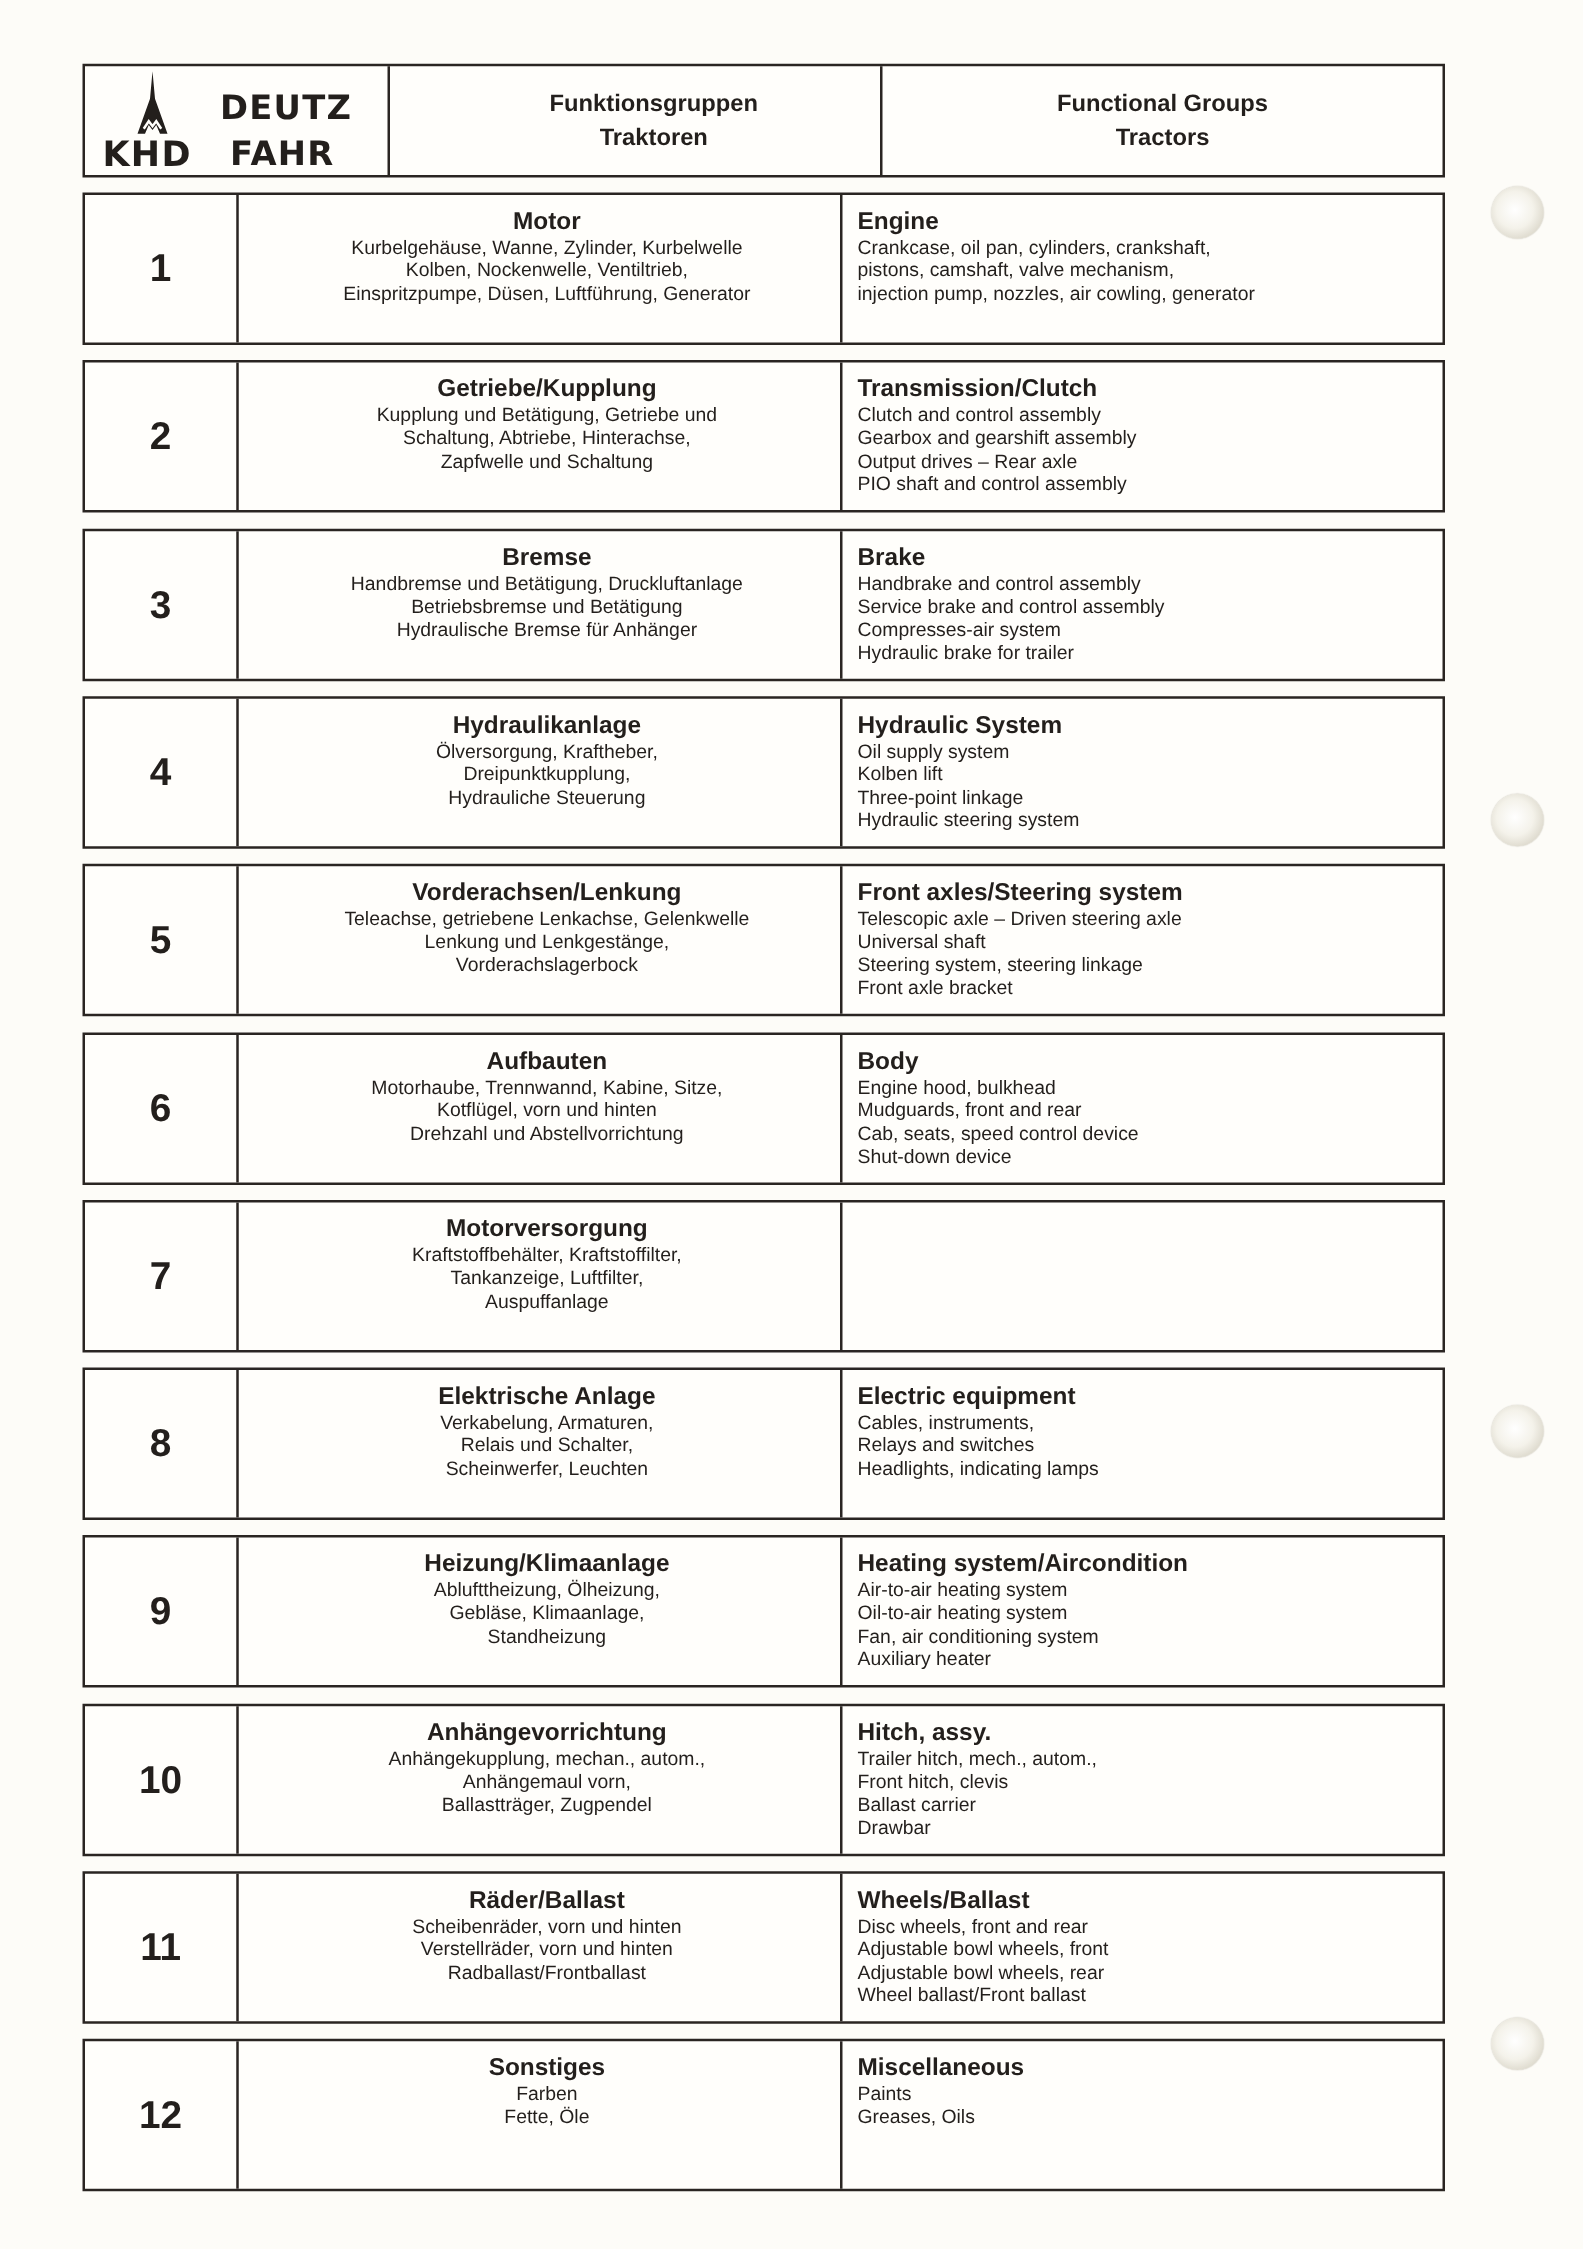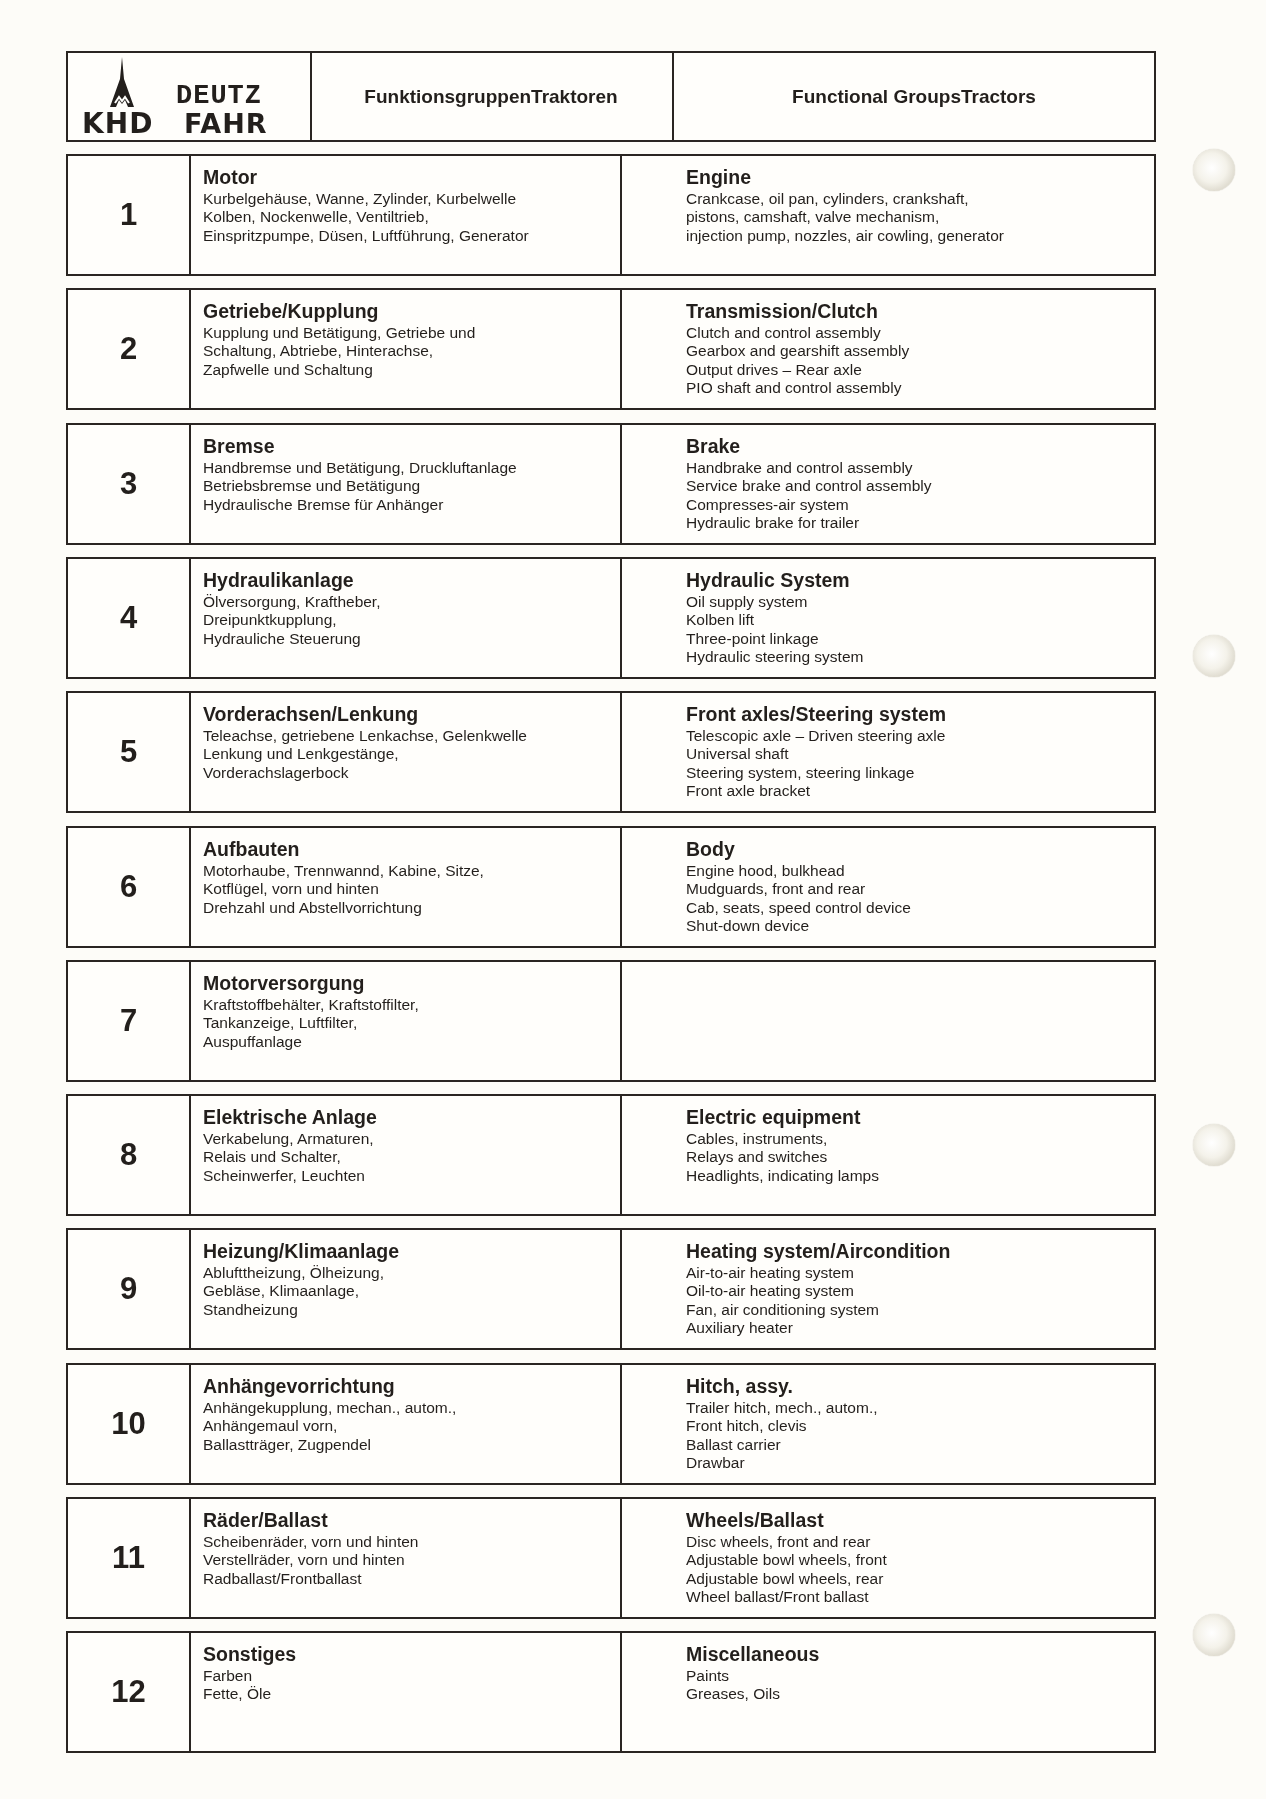--- a/index.html
+++ b/index.html
@@ -21,41 +21,41 @@
   }
   .logo-cell .tower { position: absolute; left: 33px; top: 4px; width: 42px; height: 56px; }
   .logo-cell .khd {
     position: absolute; left: 14px; top: 57px; font-weight: 900; font-size: 28px;
     letter-spacing: 1px; line-height: 1; font-family: "DejaVu Sans", sans-serif;
   }
   .logo-cell .deutz, .logo-cell .fahr {
     position: absolute; left: 108px; font-weight: 900; font-size: 27px;
     letter-spacing: 1px; line-height: 1; font-family: "DejaVu Sans", sans-serif;
   }
-  .logo-cell .deutz { top: 30px; font-family: Liberation Mono, monospace; }
+  .logo-cell .deutz { top: 20px; }
   .logo-cell .fahr { top: 57px; left: 116px; }
   .hcol {
     position: absolute; top: 0; bottom: 0;
-    display: flex; flex-direction: row; align-items: center; justify-content: center;
-    font-weight: bold; font-size: 19px; line-height: 27px; text-align: center;
+    display: flex; flex-direction: column; align-items: center; justify-content: center;
+    font-weight: bold; font-size: 19px; line-height: 27px; text-align: center; padding-left: 32px;
   }
   .hcol.de { left: 242px; width: 362px; border-right: 2px solid #2a2522; }
   .hcol.en { left: 606px; right: 0; }
 
   .row { height: 122px; }
   .num {
     position: absolute; left: 0; top: 0; bottom: 0; width: 121px;
     border-right: 2px solid #2a2522;
     display: flex; align-items: center; justify-content: center;
     font-weight: bold; font-size: 31px;
   }
   .cell {
     position: absolute; top: 0; bottom: 0; padding: 10px 0 0 12px; box-sizing: border-box;
   }
-  .cell.de { left: 123px; width: 431px; border-right: 2px solid #2a2522; }
+  .cell.de { left: 123px; width: 483px; border-right: 2px solid #2a2522; text-align: center; }
   .cell.en { left: 606px; right: 0; }
   .title { font-weight: bold; font-size: 19.5px; line-height: 23px; margin-bottom: 1px; }
   .line { font-size: 15.5px; line-height: 18.3px; white-space: nowrap; }
 
   .hole {
     position: absolute; width: 42px; height: 42px; border-radius: 50%;
     left: 1193px;
     background: radial-gradient(circle at 45% 45%, #ffffff 0%, #f4f2ea 45%, #d9d5c8 80%, #bdb8aa 100%);
     box-shadow: 0 0 1px #b5b0a2;
   }

